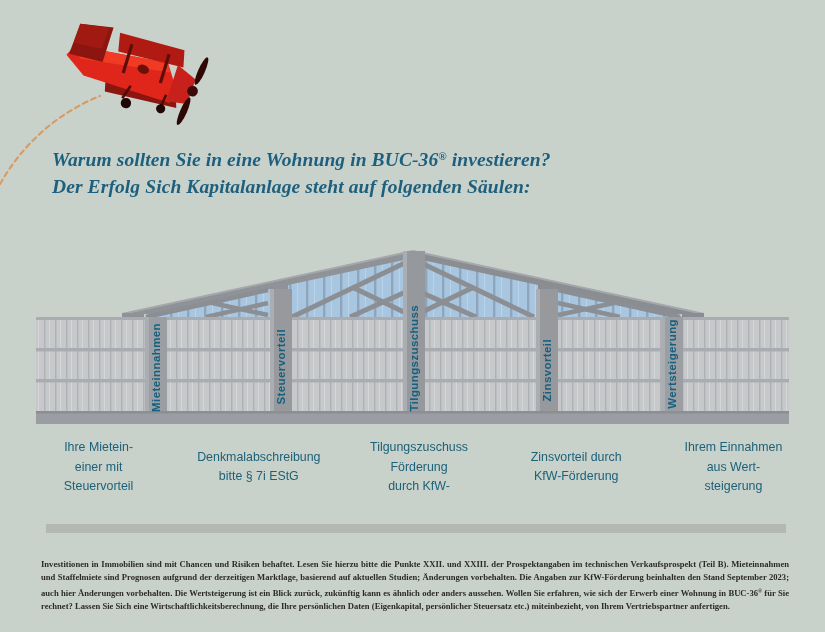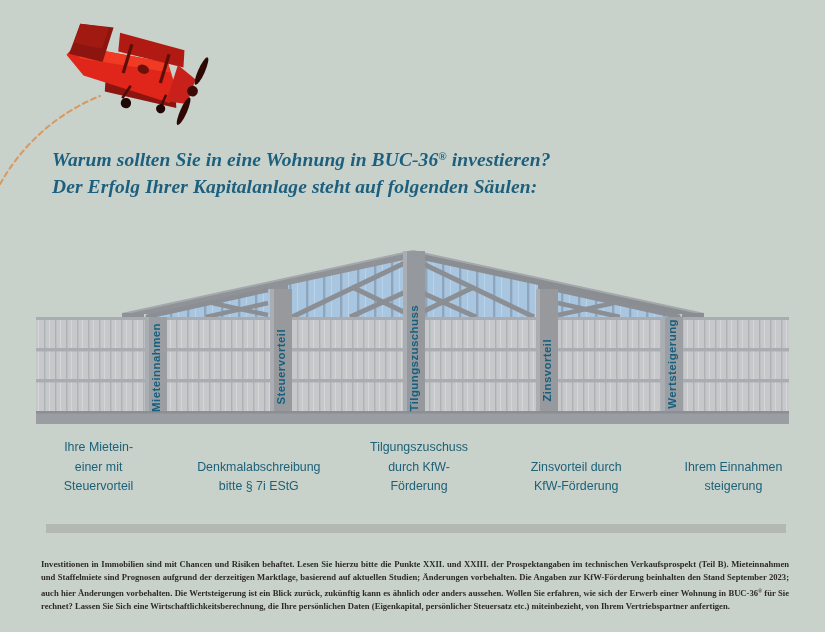--- a/index.html
+++ b/index.html
@@ -75,21 +75,21 @@
     transform-origin: center;
   }
 
   
   .captions {
     position: absolute;
     left: 36px;
     top: 438px;
     width: 760px;
     display: flex;
-    align-items: flex-end;
+    align-items: center;
     gap: 32px;
   }
   .caption {
     flex: 1 1 0;
     text-align: center;
     color: #1d6179;
     font-size: 12.4px;
     line-height: 19.5px;
     padding: 0 4px;
     box-sizing: border-box;
@@ -156,21 +156,21 @@
       <circle cx="64" cy="80" r="5.2" fill="#200604"></circle>
       <rect x="96" y="56" width="2.6" height="13" fill="#4d0b07"></rect>
       <circle cx="98" cy="71" r="4.6" fill="#200604"></circle>
 
       <ellipse cx="66" cy="42" rx="6" ry="4.4" fill="#6d100a"></ellipse>
     </g>
   </svg>
 
   <div class="headline">
     <span><span>Warum sollten Sie in eine Wohnung in BUC-36</span><span class="reg">®</span><span> investieren?</span></span>
-    <span class="l2">Der Erfolg Ihrer Kapitalanlage steht auf folgenden Säulen:</span>
+    <span class="l2">Der Erfolg Sich Kapitalanlage steht auf folgenden Säulen:</span>
   </div>
 
   <div class="building">
     <svg width="825" height="186" viewBox="0 0 825 186">
       <defs>
 
         <pattern id="ribs" width="11" height="12" patternUnits="userSpaceOnUse">
           <rect width="11" height="12" fill="#c6c8ca"></rect>
           <rect x="0" width="1.4" height="12" fill="#aeb1b5"></rect>
           <rect x="5" width="0.9" height="12" fill="#d6d8da"></rect>
@@ -264,29 +264,30 @@
       <span>Ihre Mietein-</span>
       <span>einer mit</span>
       <span>Steuervorteil</span>
     </div>
     <div class="caption">
       <span>Denkmalabschreibung</span>
       <span>bitte § 7i EStG</span>
     </div>
     <div class="caption">
       <span>Tilgungszuschuss</span>
+      <span>Förderung</span>
       <span>durch KfW-</span>
-      <span>Förderung</span>
     </div>
     <div class="caption">
       <span>Zinsvorteil durch</span>
       <span>KfW-Förderung</span>
     </div>
     <div class="caption">
       <span>Ihrem Einnahmen</span>
+      <span>aus Wert-</span>
       <span>steigerung</span>
     </div>
   </div>
 
   <div class="divider"></div>
 
   <div class="disclaimer"><span>Investitionen in Immobilien sind mit Chancen und Risiken behaftet. Lesen Sie hierzu bitte die Punkte XXII. und XXIII. der Prospektangaben im technischen Verkaufsprospekt (Teil B). Mieteinnahmen und Staffelmiete sind Prognosen aufgrund der derzeitigen Marktlage, basierend auf aktuellen Studien; Änderungen vorbehalten. Die Angaben zur KfW-Förderung beinhalten den Stand September 2023; auch hier Änderungen vorbehalten. Die Wertsteigerung ist ein Blick zurück, zukünftig kann es ähnlich oder anders aussehen. Wollen Sie erfahren, wie sich der Erwerb einer Wohnung in BUC-36</span><span class="reg">®</span><span> für Sie rechnet? Lassen Sie Sich eine Wirtschaftlichkeitsberechnung, die Ihre persönlichen Daten (Eigenkapital, persönlicher Steuersatz etc.) miteinbezieht, von Ihrem Vertriebspartner anfertigen.</span></div>
 
 </div>
 

